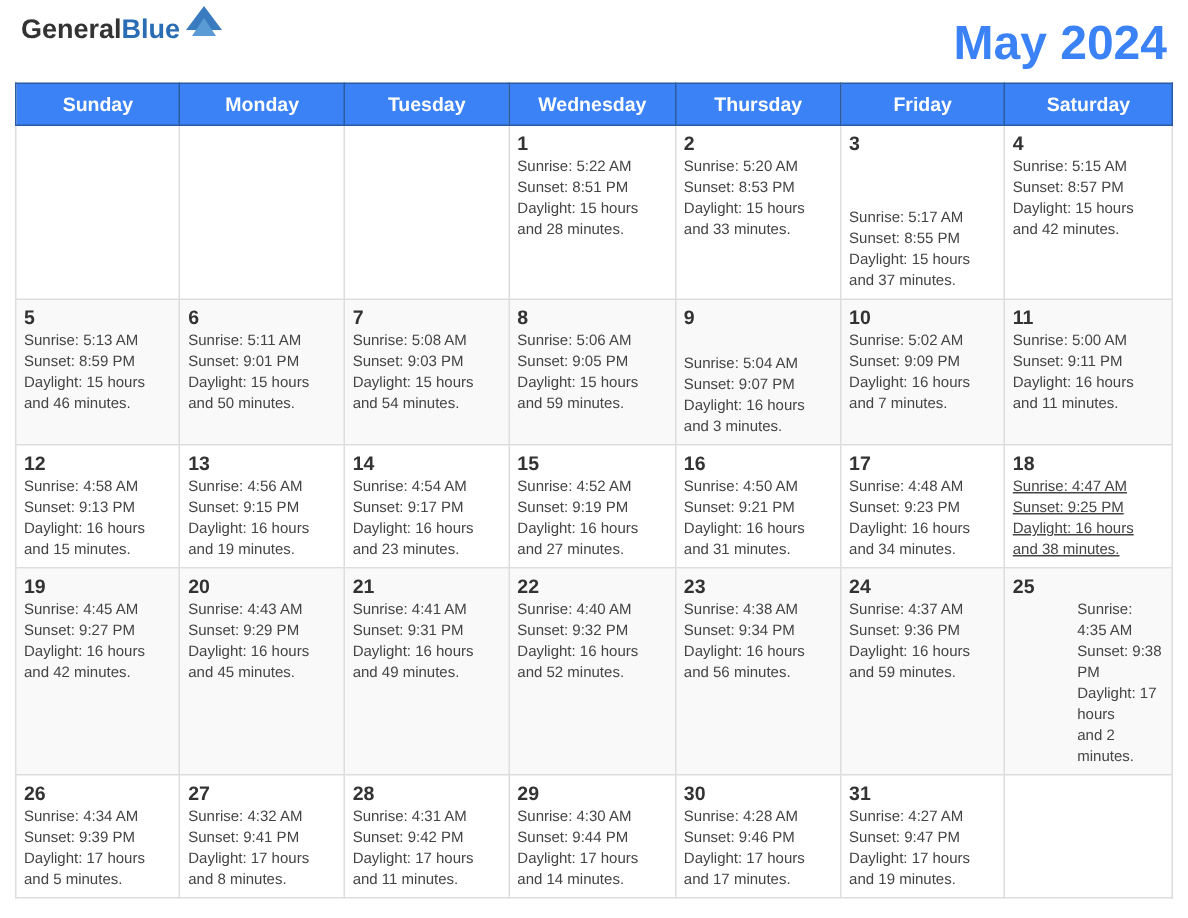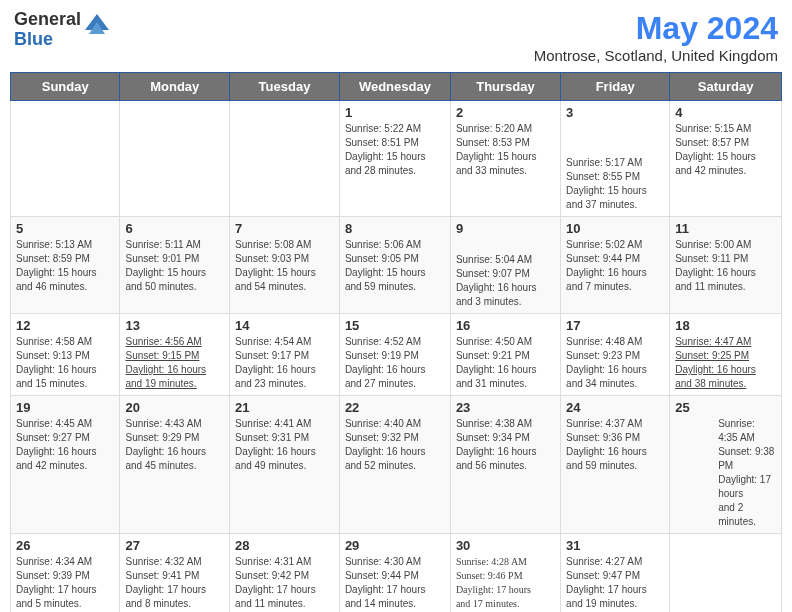--- a/index.html
+++ b/index.html
@@ -17,21 +17,21 @@
       margin-bottom: 8px;
       padding: 0 4px;
     }
     .logo {
       display: flex;
       align-items: center;
       gap: 0;
     }
     .logo-text {
       display: flex;
-      flex-direction: column;
+      flex-direction: row;
       line-height: 1.1;
     }
     .logo-general {
       font-size: 18px;
       font-weight: bold;
       color: #333;
     }
     .logo-blue {
       font-size: 18px;
       font-weight: bold;
@@ -54,21 +54,21 @@
     .location {
       font-size: 15px;
       color: #333;
     }
     .calendar {
       width: 100%;
       border-collapse: collapse;
       border: 1px solid #ccc;
     }
     .calendar th {
-      background-color: #737373;
+      background-color: #3b82f6;
       color: #fff;
       font-size: 13px;
       font-weight: bold;
       text-align: center;
       padding: 6px 4px;
       border: 1px solid #2a5a9f;
     }
     .calendar td {
       vertical-align: top;
       border: 1px solid #ddd;
@@ -108,21 +108,20 @@
       <span class="logo-general">General</span>
       <span class="logo-blue">Blue</span>
     </div>
     <svg class="logo-icon" viewBox="0 0 24 24" xmlns="http://www.w3.org/2000/svg">
       <polygon points="0,16 12,0 24,16" fill="#3a7abf"></polygon>
       <polygon points="4,20 12,8 20,20" fill="#5a9ad5"></polygon>
     </svg>
   </div>
   <div class="title-block">
     <div class="month-year">May 2024</div>
-    <div class="location">Montrose, Scotland, United Kingdom</div>
   </div>
 </div>
 
 <table class="calendar">
   <thead>
     <tr>
     <th>Sunday</th>
         <th>Monday</th>
         <th>Tuesday</th>
         <th>Wednesday</th>
@@ -197,21 +196,21 @@
         <td>
           <span class="day-num">9</span>
           <div class="day-info" style="white-space: pre-line; margin-top: 17px;">Sunrise: 5:04 AM
 Sunset: 9:07 PM
 Daylight: 16 hours
 and 3 minutes.</div>
         </td>
         <td>
           <span class="day-num">10</span>
           <div class="day-info" style="white-space: pre-line;">Sunrise: 5:02 AM
-Sunset: 9:44 PM
+Sunset: 9:09 PM
 Daylight: 16 hours
 and 7 minutes.</div>
         </td>
         <td>
           <span class="day-num">11</span>
           <div class="day-info" style="white-space: pre-line;">Sunrise: 5:00 AM
 Sunset: 9:11 PM
 Daylight: 16 hours
 and 11 minutes.</div>
         </td>
@@ -219,21 +218,21 @@
       <tr>
         <td>
           <span class="day-num">12</span>
           <div class="day-info" style="white-space: pre-line;">Sunrise: 4:58 AM
 Sunset: 9:13 PM
 Daylight: 16 hours
 and 15 minutes.</div>
         </td>
         <td>
           <span class="day-num">13</span>
-          <div class="day-info" style="white-space: pre-line; text-decoration: underline;">Sunrise: 4:56 AM
+          <div class="day-info" style="white-space: pre-line;">Sunrise: 4:56 AM
 Sunset: 9:15 PM
 Daylight: 16 hours
 and 19 minutes.</div>
         </td>
         <td>
           <span class="day-num">14</span>
           <div class="day-info" style="white-space: pre-line;">Sunrise: 4:54 AM
 Sunset: 9:17 PM
 Daylight: 16 hours
 and 23 minutes.</div>
@@ -342,21 +341,21 @@
         </td>
         <td>
           <span class="day-num">29</span>
           <div class="day-info" style="white-space: pre-line;">Sunrise: 4:30 AM
 Sunset: 9:44 PM
 Daylight: 17 hours
 and 14 minutes.</div>
         </td>
         <td>
           <span class="day-num">30</span>
-          <div class="day-info" style="white-space: pre-line; font-family: Liberation Serif, serif;">Sunrise: 4:28 AM
+          <div class="day-info" style="white-space: pre-line;">Sunrise: 4:28 AM
 Sunset: 9:46 PM
 Daylight: 17 hours
 and 17 minutes.</div>
         </td>
         <td>
           <span class="day-num">31</span>
           <div class="day-info" style="white-space: pre-line;">Sunrise: 4:27 AM
 Sunset: 9:47 PM
 Daylight: 17 hours
 and 19 minutes.</div>

